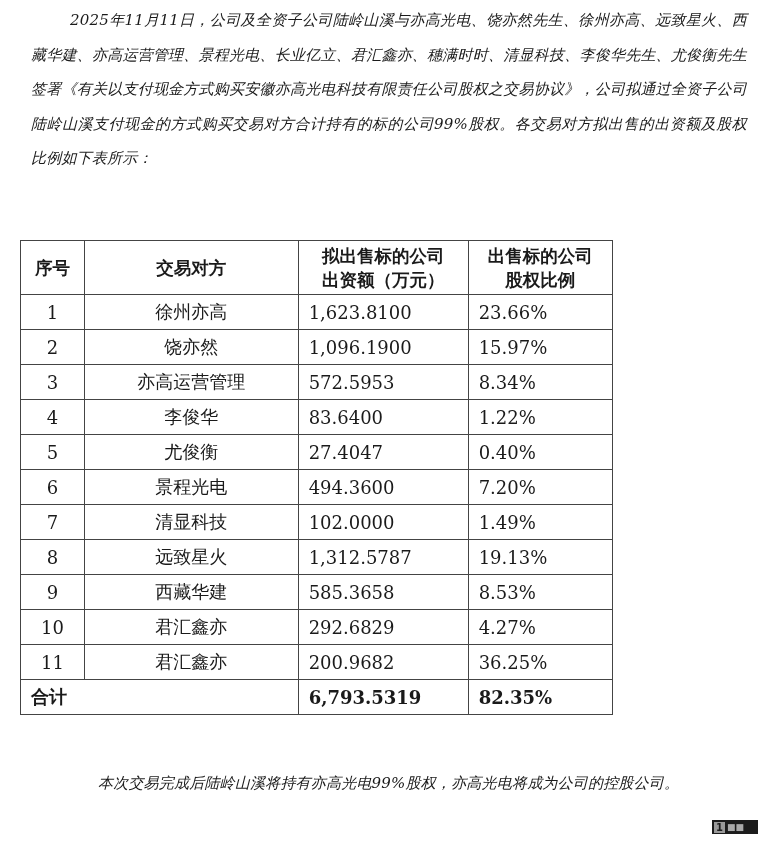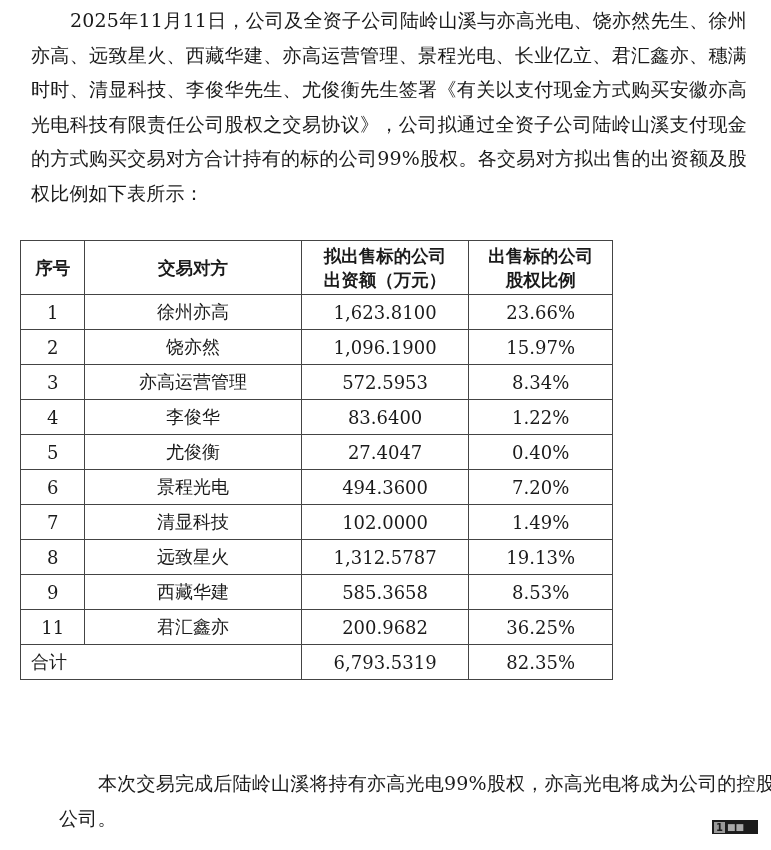--- a/index.html
+++ b/index.html
@@ -3,23 +3,24 @@
 <meta charset="utf-8">
 <style>
   html, body { margin: 0; padding: 0; background: #ffffff; }
   body {
     width: 771px; height: 850px; position: relative; overflow: hidden;
     font-family: "DejaVu Serif", "Liberation Serif", serif;
     color: #1a1a1a;
   }
   .para {
     position: absolute; left: 31px; width: 716px;
-    font-size: 19px; line-height: 34.5px;
+    font-size: 15px; line-height: 34.5px;
     text-align: justify; text-align-last: left;
     letter-spacing: 0.2px;
+    font-style: italic;
   }
   .para .indent { display: inline-block; width: 39px; }
   #p1 { top: 3px; }
   #p2 { top: 766px; margin-left: 28px; }
   table.deal {
     position: absolute; left: 20px; top: 240px;
     width: 593px; border-collapse: collapse;
     font-size: 18px;
   }
   table.deal th, table.deal td {
@@ -27,23 +28,23 @@
     padding: 0 10px;
   }
   table.deal th {
     font-family: "DejaVu Sans", "Liberation Sans", sans-serif;
     font-weight: bold; font-size: 17.5px; height: 53px; line-height: 24px;
     text-align: center;
   }
   table.deal td { height: 34px; }
   td.idx { text-align: center; width: 53px; }
   td.name { text-align: center; }
-  td.num { text-align: center; }
+  td.num { text-align: left; }
   col.c1 { width: 74px; } col.c2 { width: 300px; } col.c3 { width: 188px; } col.c4 { width: 169px; }
-  tr.total td { font-weight: normal; }
+  tr.total td { font-weight: bold; }
   tr.total td.label { font-family: "DejaVu Sans", "Liberation Sans", sans-serif; text-align: left; }
   .badge {
     position: absolute; left: 712px; top: 820px; height: 14px; width: 46px;
     background: #1c1c1c; display: flex; align-items: center; gap: 2px; padding: 0 2px;
     box-sizing: border-box;
   }
   .badge .b1 { background: #9a9a9a; color: #1c1c1c; font: bold 10px "DejaVu Sans", sans-serif; width: 11px; height: 11px; line-height: 11px; text-align: center; }
   .badge .b2 { color: #aaaaaa; font: bold 9px "DejaVu Sans", sans-serif; line-height: 11px; }
 </style>
 </head>
@@ -115,20 +116,26 @@
         <td class="num">1,312.5787</td>
         <td class="num">19.13%</td>
       </tr>
     <tr>
         <td class="idx">9</td>
         <td class="name">西藏华建</td>
         <td class="num">585.3658</td>
         <td class="num">8.53%</td>
       </tr>
     <tr>
+        <td class="idx">10</td>
+        <td class="name">君汇鑫亦</td>
+        <td class="num">292.6829</td>
+        <td class="num">4.27%</td>
+      </tr>
+    <tr>
         <td class="idx">11</td>
         <td class="name">君汇鑫亦</td>
         <td class="num">200.9682</td>
         <td class="num">36.25%</td>
       </tr>
     <tr class="total">
       <td class="label" colspan="2">合计</td>
       <td class="num">6,793.5319</td>
       <td class="num">82.35%</td>
     </tr>

